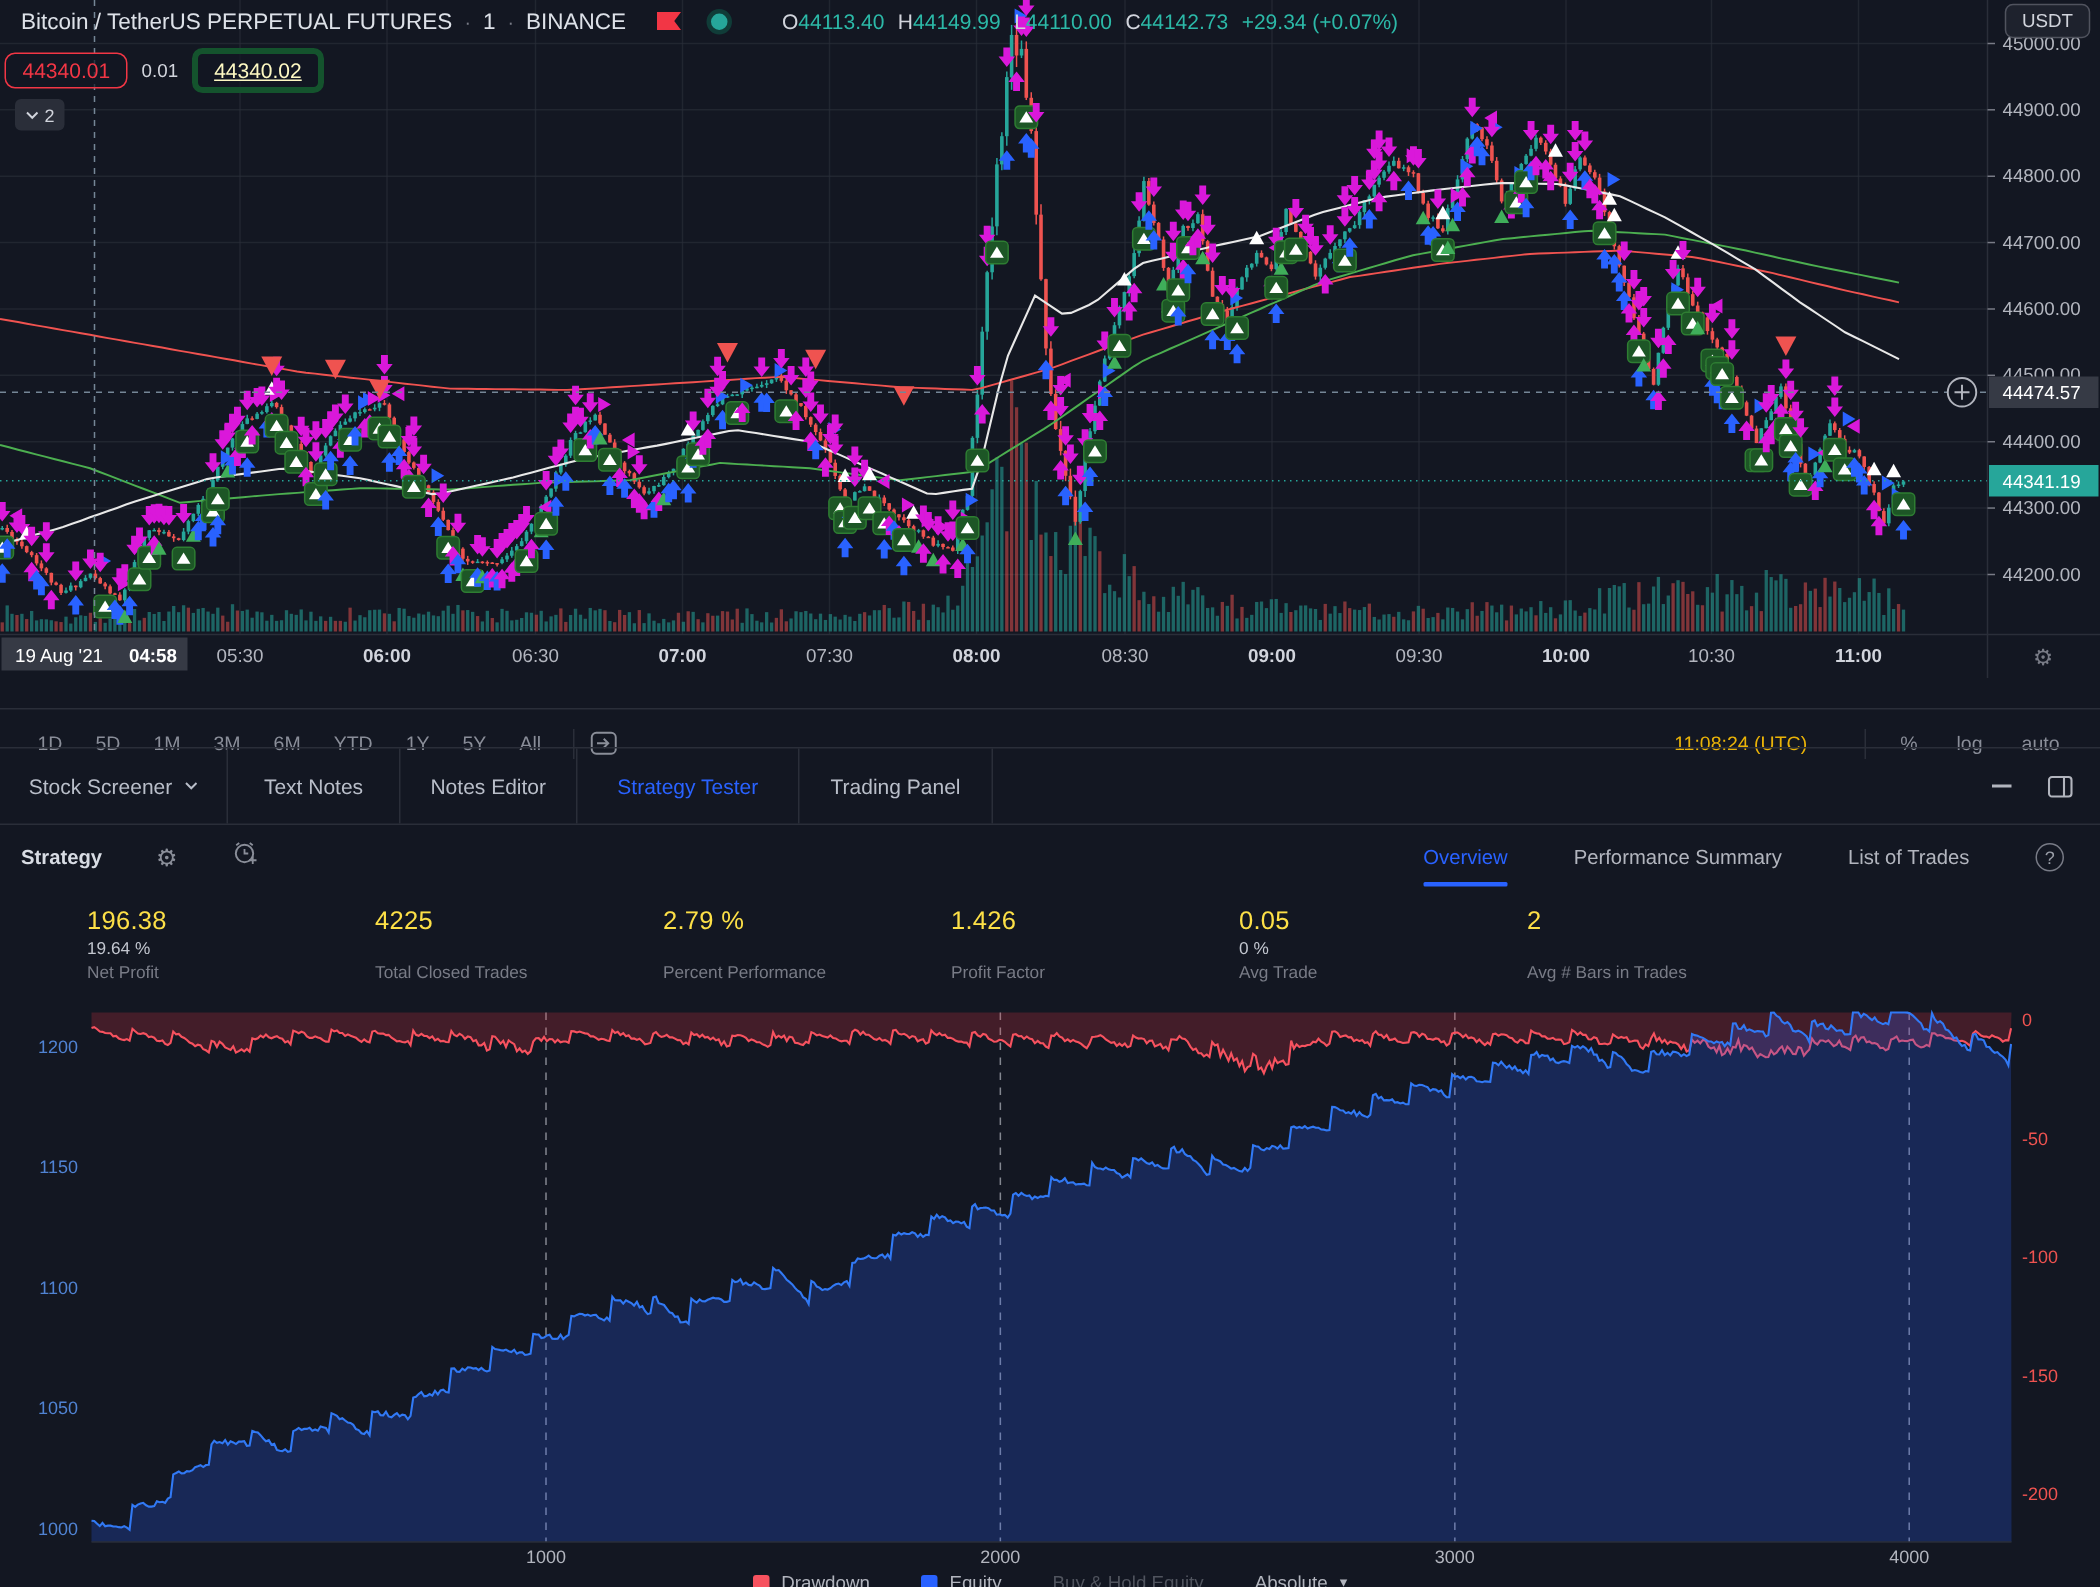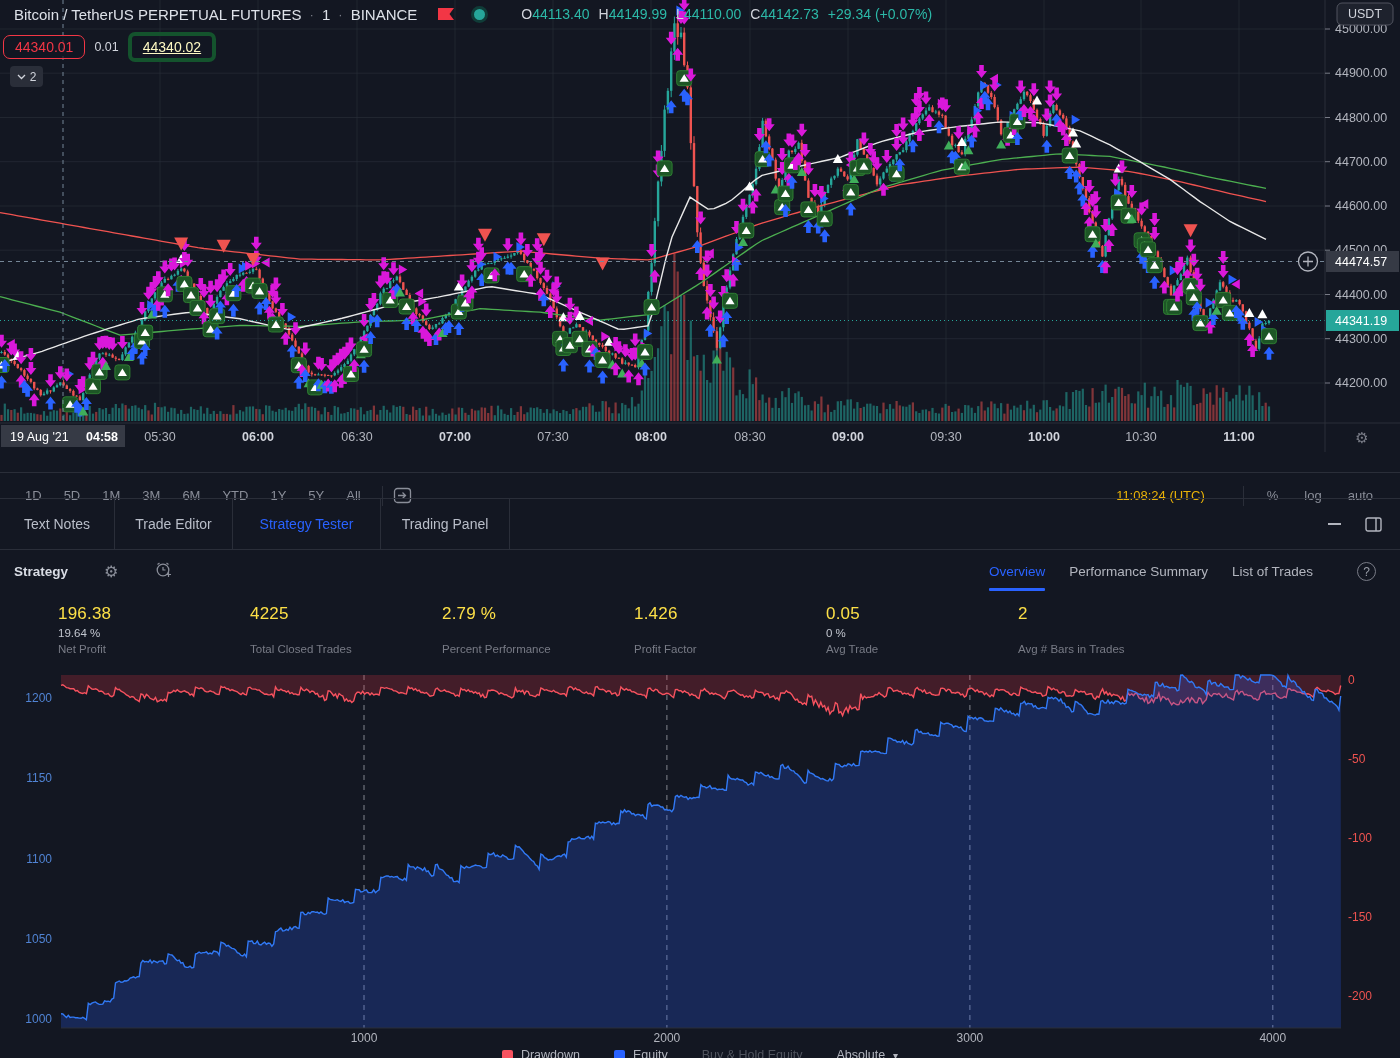--- a/index.html
+++ b/index.html
@@ -1964,25 +1964,31 @@
       <span id="clock">11:08:24 (UTC)</span>
       <span class="vsep"></span>
       <span class="opt">%</span>
       <span class="opt">log</span>
       <span class="opt">auto</span>
     </span>
   </div>
 
   <div id="tabbar">
     <span id="tabs-host" style="display:flex">
+        <span class="tab" style="width: 152px;">
+          <span>Stock Screener</span>
+          <svg width="9" height="6" viewBox="0 0 9 6">
+            <path d="M1,1 L4.5,4.5 L8,1" stroke="#b9bec9" stroke-width="1.3" fill="none"></path>
+          </svg>
+        </span>
         <span class="tab" style="width: 115px;">
           <span>Text Notes</span>
         </span>
         <span class="tab" style="width: 118px;">
-          <span>Trade Editor</span>
+          <span>Notes Editor</span>
         </span>
         <span class="tab active" style="width: 148px;">
           <span>Strategy Tester</span>
         </span>
         <span class="tab" style="width: 129px;">
           <span>Trading Panel</span>
         </span>
       </span>
     <span id="tabbar-icons">
       <span id="minimize-icon"></span>
@@ -1997,21 +2003,21 @@
     <span id="strategy-title">Strategy</span>
     <span class="hdr-icon">⚙</span>
     <span class="hdr-icon">
       <svg width="18" height="18" viewBox="0 0 18 18">
         <circle cx="9" cy="9" r="5.8" fill="none" stroke="#8a8e99" stroke-width="1.3"></circle>
         <path d="M9,6 V9 H11.5" stroke="#8a8e99" stroke-width="1.2" fill="none"></path>
         <path d="M3.5,3.5 L5.5,2 M14.5,3.5 L12.5,2 M12,13.5 H17 M14.5,11 V16" stroke="#8a8e99" stroke-width="1.2" fill="none"></path>
       </svg>
     </span>
     <span id="strategy-tabs">
-      <span id="stabs-host" style="display:flex;gap:24px">
+      <span id="stabs-host" style="display:flex;gap:44px">
           <span class="stab active">Overview</span>
           <span class="stab">Performance Summary</span>
           <span class="stab">List of Trades</span>
         </span>
       <span id="help-circle">?</span>
     </span>
   </div>
 
   <div id="stats-row">
       <div class="stat">

